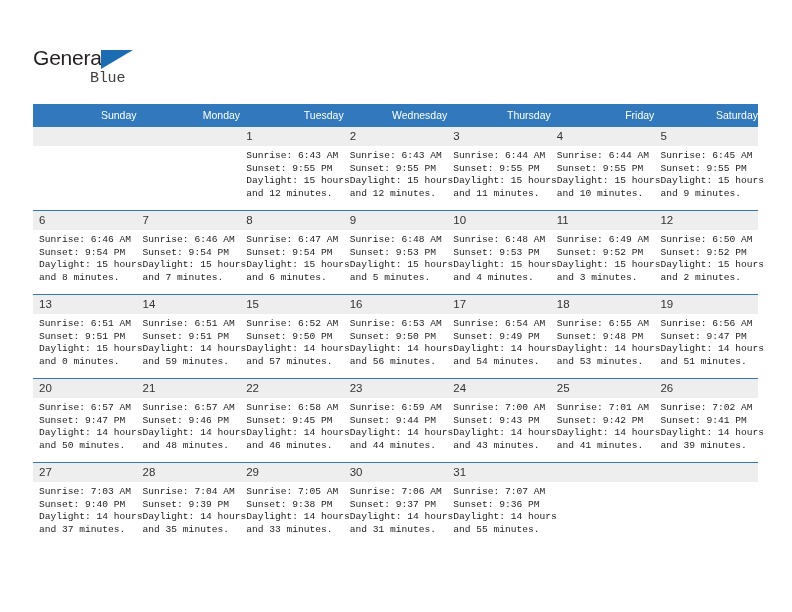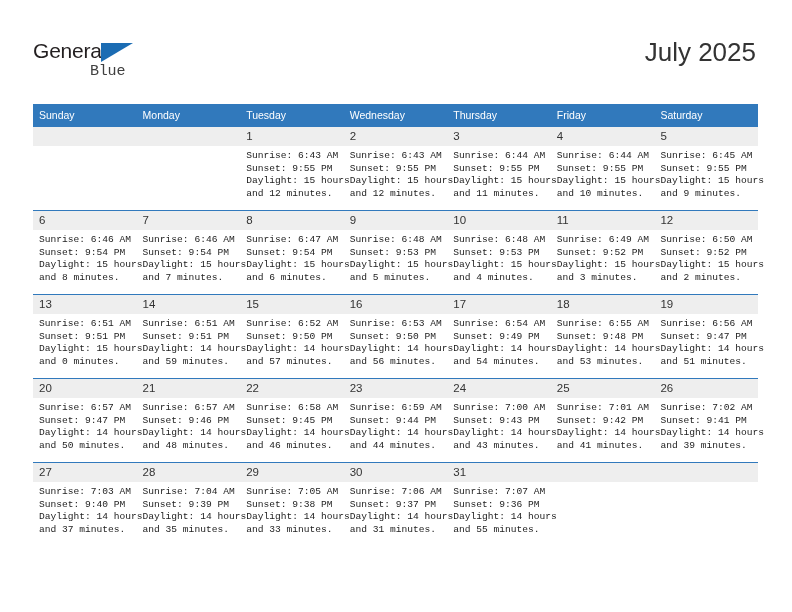--- a/index.html
+++ b/index.html
@@ -18,21 +18,21 @@
     position: relative;
     width: 792px;
     height: 612px;
     box-sizing: border-box;
   }
 
   
   .header {
     position: absolute;
     left: 0;
-    top: 1px;
+    top: 8px;
     width: 792px;
     height: 100px;
   }
   .brand {
     position: absolute;
     left: 33px;
     top: 38px;
     width: 200px;
     height: 48px;
   }
@@ -90,21 +90,21 @@
     top: 104px;
     width: 725px;
     border-collapse: collapse;
     table-layout: fixed;
   }
   .calendar th {
     background: #3179bc;
     color: #ffffff;
     font-size: 10.5px;
     font-weight: normal;
-    text-align: left;
+    text-align: right;
     padding: 5px 0 5px 6px;
     height: 12px;
     border: none;
   }
   .calendar td {
     vertical-align: top;
     padding: 0;
     border: none;
     border-top: 1px solid #3179bc;
     height: 83px;
@@ -139,21 +139,20 @@
 <div class="page">
 
   <div class="header">
 
     <div class="brand">
       <span class="brand-general">General</span>
       <span class="brand-triangle"></span>
       <span class="brand-blue">Blue</span>
     </div>
 
-    <div class="title">July 2025</div>
   </div>
 
   <table class="calendar">
     <thead>
       <tr>
         <th>Sunday</th>
         <th>Monday</th>
         <th>Tuesday</th>
         <th>Wednesday</th>
         <th>Thursday</th>

